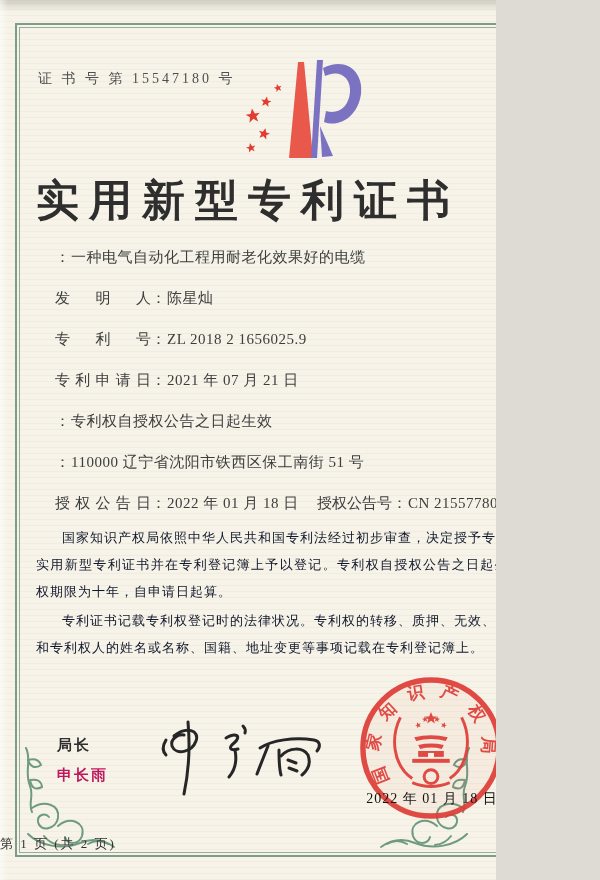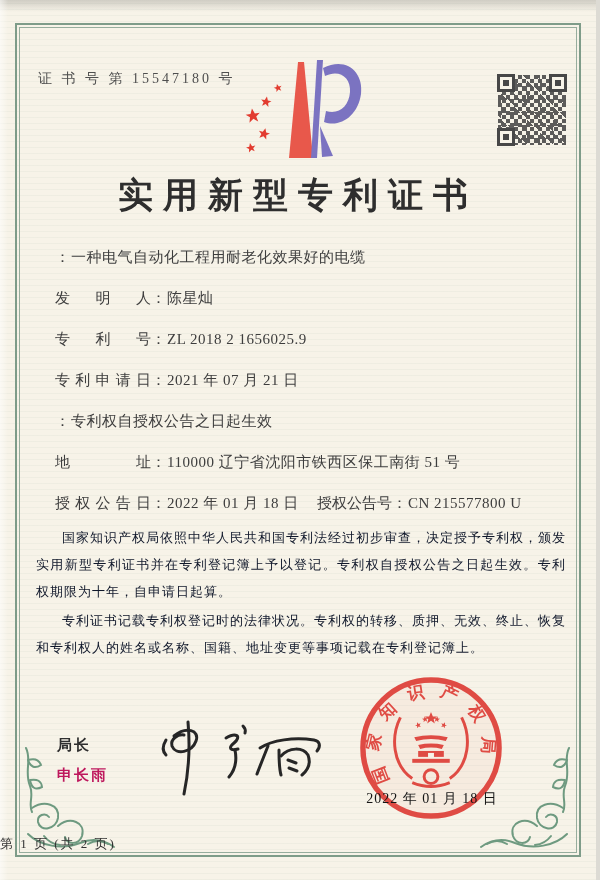--- a/index.html
+++ b/index.html
@@ -1,19 +1,19 @@
 <!DOCTYPE html>
 <html><head>
 <meta charset="utf-8">
 <style>
   * { margin:0; padding:0; box-sizing:border-box; }
   html,body { width:600px; height:880px; }
   body { background:#dddbd4; font-family:"Liberation Serif", serif; }
   .page {
-    position:relative; width:596px; height:880px; overflow:hidden;
+    position:relative; width:496px; height:880px; overflow:hidden;
     background:#f7f3e8;
     padding-left:34px;
   }
   .page::before {
     content:""; position:absolute; inset:0; pointer-events:none;
     background:repeating-linear-gradient(0deg, rgba(140,170,150,.08) 0 1px, transparent 1px 6px);
   }
   .photo-edge-top { position:absolute; left:0; top:0; width:100%; height:12px;
     background:linear-gradient(180deg, rgba(70,70,68,.22), rgba(70,70,68,0)); }
   .photo-edge-left { position:absolute; left:0; top:0; width:8px; height:100%;
@@ -37,21 +37,21 @@
     background-image:
       repeating-conic-gradient(#474747 0% 25%, transparent 0% 50%),
       repeating-conic-gradient(transparent 0% 25%, #474747 0% 37%, transparent 0% 50%);
     background-size:8px 8px, 13px 13px;
     background-position:0 0, 3px 5px; }
   .qr-finder { position:absolute; width:18px; height:18px; border:3px solid #474747; background:#f7f3e8; }
   .qr-finder::after { content:""; position:absolute; inset:3px; background:#474747; }
   .qr-finder.tl { left:0; top:0; } .qr-finder.tr { right:0; top:0; } .qr-finder.bl { left:0; bottom:0; }
 
   .title { position:absolute; left:0; top:172px; width:100%; text-align:center;
-    font-size:35px; font-weight:bold; letter-spacing:10px; color:#2e2e2e; }
+    font-size:43px; font-weight:bold; letter-spacing:10px; color:#2e2e2e; }
 
   .fields { position:absolute; left:55px; top:246px; width:510px; font-size:15px; color:#3d3d3d; }
   .field-row { display:flex; line-height:22px; margin-bottom:19px; white-space:nowrap; }
   .field-label { display:inline-block; width:96px; text-align:justify; text-align-last:justify; }
   .field-colon { display:inline-block; width:16px; }
   .field-value { letter-spacing:.5px; }
   .grant-row { display:flex; line-height:22px; white-space:nowrap; }
   .grant-group1 { display:flex; width:262px; }
 
   .paragraphs { position:absolute; left:36px; top:524px; width:530px;
@@ -152,21 +152,20 @@
     <div class="field-row">
       <span class="field-label">专利申请日</span>
         <span class="field-colon">：</span>
         <span class="field-value">2021 年 07 月 21 日</span>
     </div>
     <div class="field-row">
         <span class="field-colon">：</span>
         <span class="field-value">专利权自授权公告之日起生效</span>
     </div>
     <div class="field-row">
-      <span class="field-label">地 址</span>
         <span class="field-colon">：</span>
         <span class="field-value">110000 辽宁省沈阳市铁西区保工南街 51 号</span>
     </div>
     <div class="grant-row">
       <span class="grant-group1">
         <span class="field-label">授权公告日</span>
           <span class="field-colon">：</span>
           <span class="field-value">2022 年 01 月 18 日</span>
       </span>
       <span>

